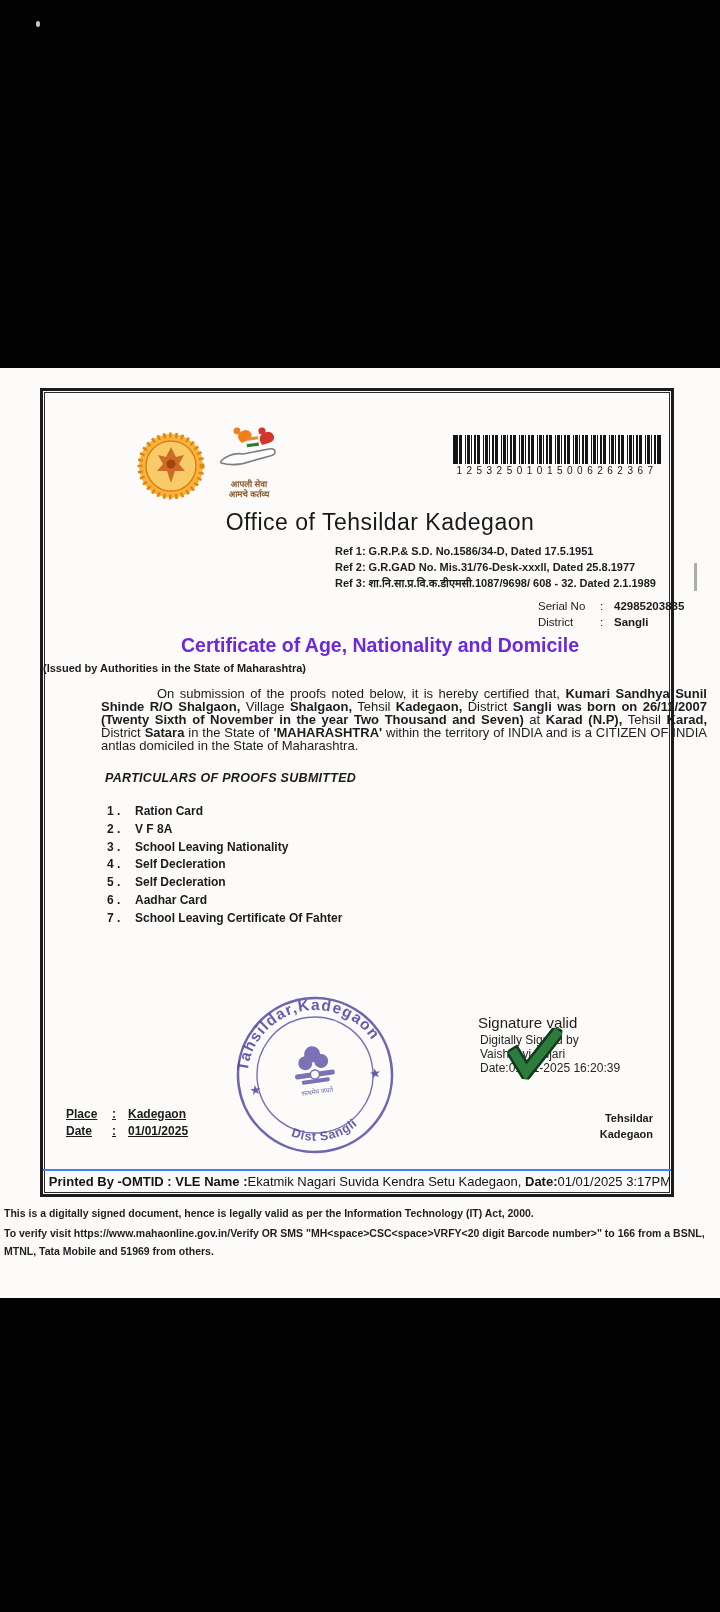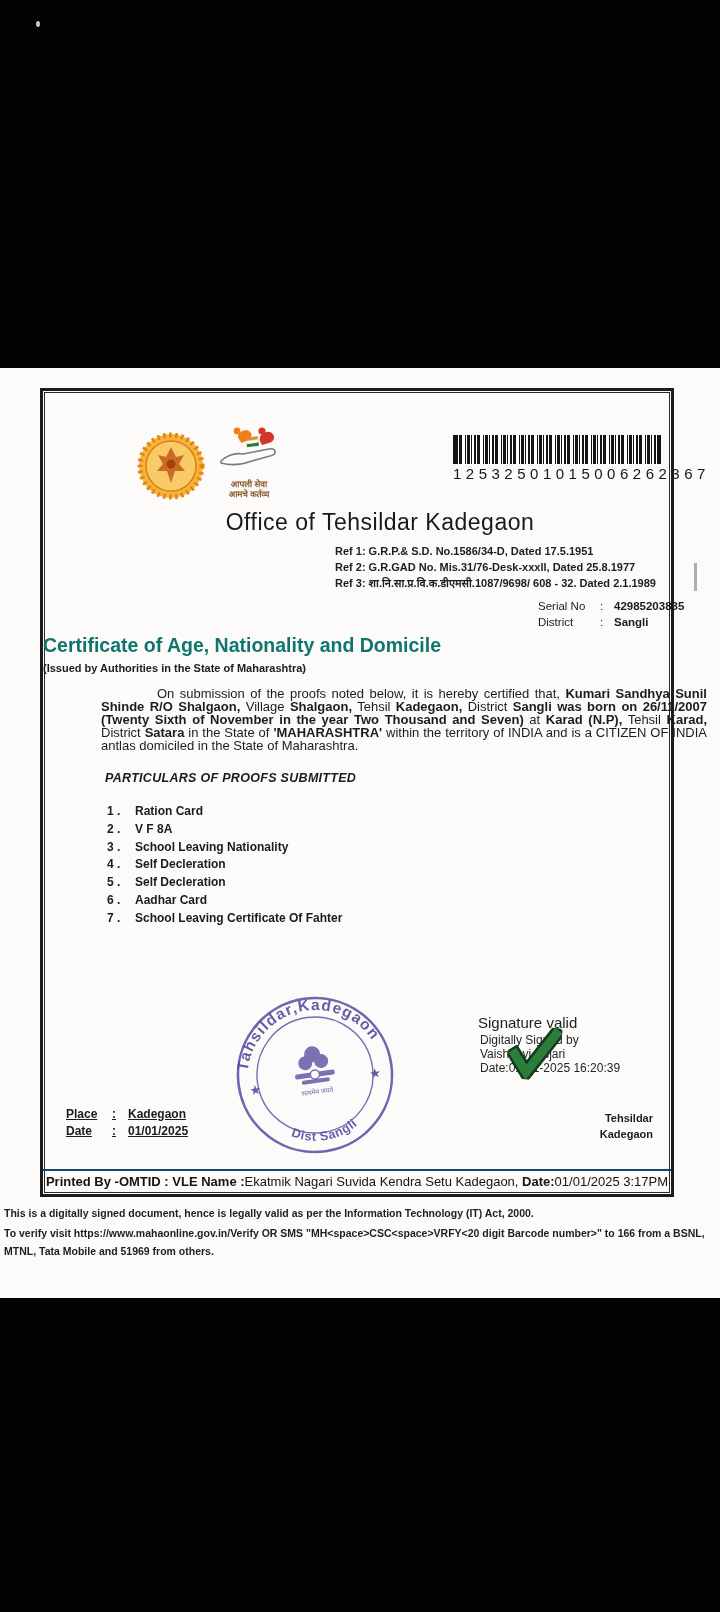--- a/index.html
+++ b/index.html
@@ -18,33 +18,33 @@
   .aaple-caption{margin-top:2px;font-size:8.5px;line-height:10px;color:#8a5a2c;font-weight:700;}
 
   
   .barcode{position:absolute;left:410px;top:44px;width:208px;}
   .bars{height:29px;background:#fff;
     background-image:repeating-linear-gradient(90deg,
       #141414 0 2px,#fff 2px 3px,#141414 3px 6px,#fff 6px 9px,
       #141414 9px 10px,#fff 10px 11px,#141414 11px 14px,#fff 14px 15px,
       #141414 15px 16px,#fff 16px 18px);
     border-left:3px solid #141414;border-right:3px solid #141414;}
-  .digits{margin-top:1px;text-align:center;font-size:15px;letter-spacing:4.5px;color:#161616;}
+  .digits{margin-top:1px;text-align:center;font-size:10px;letter-spacing:4.5px;color:#161616;}
 
   .office-title{position:absolute;left:0;top:118px;width:674px;text-align:center;
                 font-size:23px;letter-spacing:.5px;color:#191919;}
   .refs{position:absolute;left:292px;top:152px;font-size:11px;font-weight:700;line-height:16px;color:#1d1d1d;}
   .meta{position:absolute;left:495px;top:207px;font-size:11.5px;line-height:16px;}
   .meta-row{display:flex;}
   .meta-label{width:62px;}
   .meta-sep{width:14px;}
   .meta-value{font-weight:700;}
 
-  .cert-title{position:absolute;left:0;top:243px;width:674px;text-align:left;
-              font-size:19.5px;font-weight:700;color:#0f766e;}
+  .cert-title{position:absolute;left:0;top:243px;width:674px;text-align:center;
+              font-size:19.5px;font-weight:700;color:#6d28d9;}
   .cert-sub{position:absolute;left:0;top:271px;width:674px;text-align:left;
             font-size:11px;font-weight:700;}
 
   .body-par{position:absolute;left:58px;top:296px;width:606px;font-size:13px;
             line-height:13px;text-align:justify;text-indent:56px;color:#1c1c1c;}
   .seg-b{font-weight:700;}
 
   .part-head{position:absolute;left:62px;top:380px;font-size:12.5px;font-weight:700;
              font-style:italic;letter-spacing:.3px;}
   .part-list{position:absolute;left:64px;top:413px;font-size:12px;font-weight:700;}
@@ -61,22 +61,22 @@
   .check{position:absolute;left:508px;top:658px;width:52px;height:54px;transform:rotate(6deg);}
 
   .place-date{position:absolute;left:66px;top:738px;font-size:12px;font-weight:700;line-height:17px;}
   .pd-row{display:flex;text-decoration:underline;}
   .pd-label{width:46px;}
   .pd-sep{width:16px;}
   .designation{position:absolute;left:538px;top:742px;width:115px;text-align:right;
                font-size:11px;font-weight:700;line-height:16px;}
 
   
-  .band{position:absolute;left:0;right:0;bottom:0;height:23px;border-top:2px solid #0c4a6e;
-        text-align:center;font-size:13px;line-height:21px;color:#141414;white-space:nowrap;}
+  .band{position:absolute;left:0;right:0;bottom:0;height:23px;border-top:2px solid #3b82f6;
+        text-align:right;font-size:13px;line-height:21px;color:#141414;white-space:nowrap;}
 
   .disclaimer{position:absolute;left:4px;top:836px;width:712px;font-size:10.5px;
               font-weight:700;line-height:18px;color:#1e1e1e;}
   .disclaimer p{margin:0 0 2px 0;}
 
   
   .speck{position:absolute;left:36px;top:21px;width:4px;height:6px;background:#c9c9c9;border-radius:50%;}
   .edge-dash{position:absolute;left:694px;top:563px;width:3px;height:28px;background:#9a9a9a;opacity:.8;}
 </style>
 </head>

